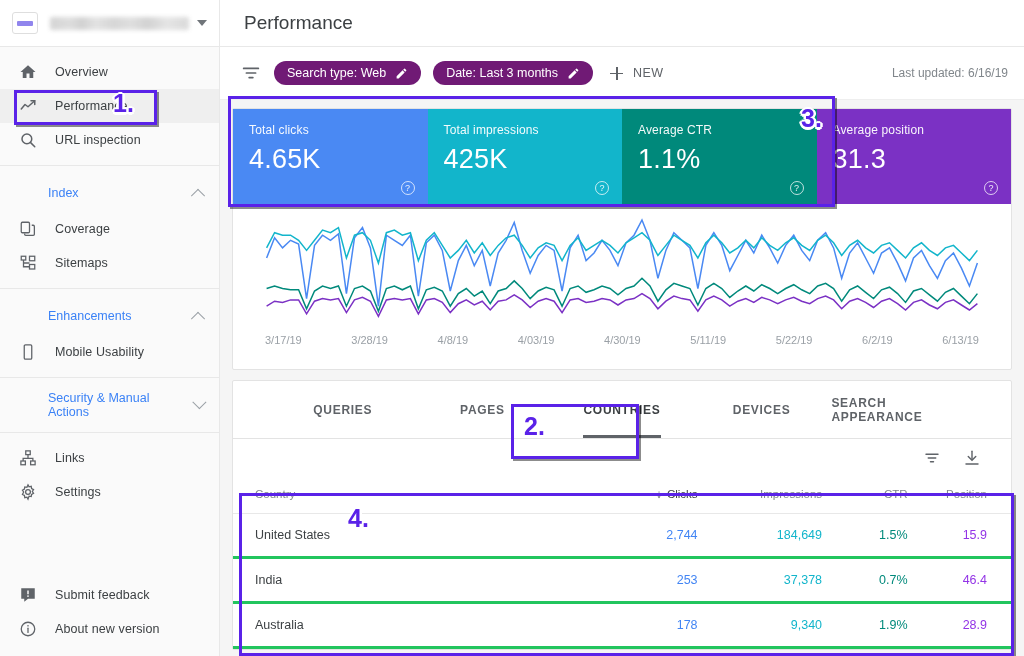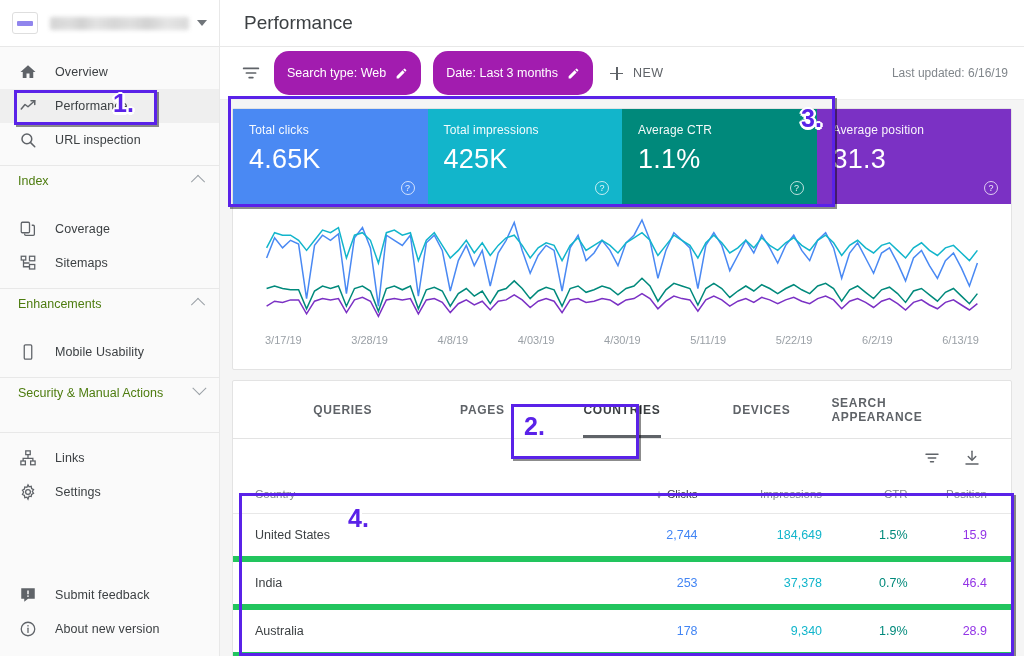--- a/index.html
+++ b/index.html
@@ -38,23 +38,23 @@
     display: flex; align-items: center; gap: 18px;
     height: 34px; padding: 0 12px 0 18px; cursor: pointer;
     font-size: 12.5px; color: #3c4043;
   }
   .nav-item.active { background: #efefef; }
   .nav-item .ic { width: 19px; height: 19px; flex: 0 0 19px; display:flex; align-items:center; justify-content:center; color:#5f6368; }
   .nav-item .ic svg { width:18px; height:18px; display:block; }
   .nav-label { font-size: 12.5px; letter-spacing:.1px; }
 
   .sec-header {
-    display:flex; align-items:flex-start; justify-content:space-between;
+    display:flex; align-items:center; justify-content:space-between;
     height: 38px; padding: 0 16px 0 18px;
-    font-size: 12.5px; color: #4d7c0f; cursor:pointer;
+    font-size: 12.5px; color: #3b82f6; cursor:pointer;margin-left:30px;
   }
   .chev { width:10px; height:10px; border-right:1.6px solid #9aa0a6; border-bottom:1.6px solid #9aa0a6; }
   .chev.up { transform: rotate(-135deg) translate(-2px,-2px); }
   .chev.down { transform: rotate(45deg) translate(-1px,-3px); }
 
   .sidebar-spacer { flex: 1; }
   .sidebar-footer { padding-bottom: 10px; }
 
   
   .main { flex: 1; height: 656px; display:flex; flex-direction:column; background:#f5f5f5; overflow:hidden; }
@@ -63,22 +63,22 @@
     display:flex; align-items:center; padding: 0 24px;
   }
   .page-title { font-size: 19px; color:#3c4043; font-weight: 400; }
 
   .filterbar {
     height: 53px; background:#fff; display:flex; align-items:center;
     padding: 0 16px 0 20px; gap: 12px; border-bottom:1px solid #eee;
   }
   .filter-icon { width:22px;height:22px;display:flex;align-items:center;justify-content:center;cursor:pointer;color:#5f6368; }
   .chip {
-    display:flex; align-items:center; gap:9px; height:44px;
-    background:#a21caf; color:#fff; border-radius:15px; padding: 0 13px;
+    display:flex; align-items:center; gap:9px; height:24px;
+    background:#701a75; color:#fff; border-radius:15px; padding: 0 13px;
     font-size: 12.5px; cursor:pointer; white-space:nowrap;
   }
   .chip .pencil { width:13px;height:13px;display:block; }
   .new-btn { display:flex;align-items:center;gap:9px;cursor:pointer;color:#5f6368;font-size:12.5px;letter-spacing:.4px; margin-left:4px;}
   .plus { position:relative; width:15px;height:15px; }
   .plus:before,.plus:after{content:"";position:absolute;background:#5f6368;}
   .plus:before{left:7px;top:1px;width:1.6px;height:13px;}
   .plus:after{top:7px;left:1px;height:1.6px;width:13px;}
   .last-updated { margin-left:auto; font-size:12px; color:#80868b; }
 
@@ -116,21 +116,21 @@
     padding: 13px 10px 13px 0; border-bottom:1px solid #e8e8e8; white-space:nowrap;
   }
   thead th.c-country { text-align:left; padding-left:22px; width:46%; }
   thead th.c-clicks { width:15%; color:#3c4043; }
   thead th.c-impr { width:16%; }
   thead th.c-ctr { width:11%; }
   thead th.c-pos { width:12%; padding-right:24px; }
   .sortarrow { display:inline-block; margin-right:5px; color:#3c4043; }
   tbody td {
     font-size:12.5px; padding: 14px 10px 14px 0; text-align:right;
-    border-bottom:6px solid #22c55e; color:#3c4043;
+    border-bottom:3px solid #22c55e; color:#3c4043;
   }
   tbody td.c-country { text-align:left; padding-left:22px; }
   tbody td.c-pos { padding-right:24px; }
   .v-clicks{color:#4285f4;} .v-impr{color:#12b5cb;} .v-ctr{color:#00897b;} .v-pos{color:#9334e6;text-align:right;}
 
   
   .ann-box { position:absolute; border: 3.5px solid #5a22e8; box-shadow: 2px 2px 0 rgba(0,0,0,.45); pointer-events:none; }
   .ann-num {
     position:absolute; font-size:25px; font-weight:bold; color:#5a22e8;
     font-family:"Liberation Sans",sans-serif; pointer-events:none;

